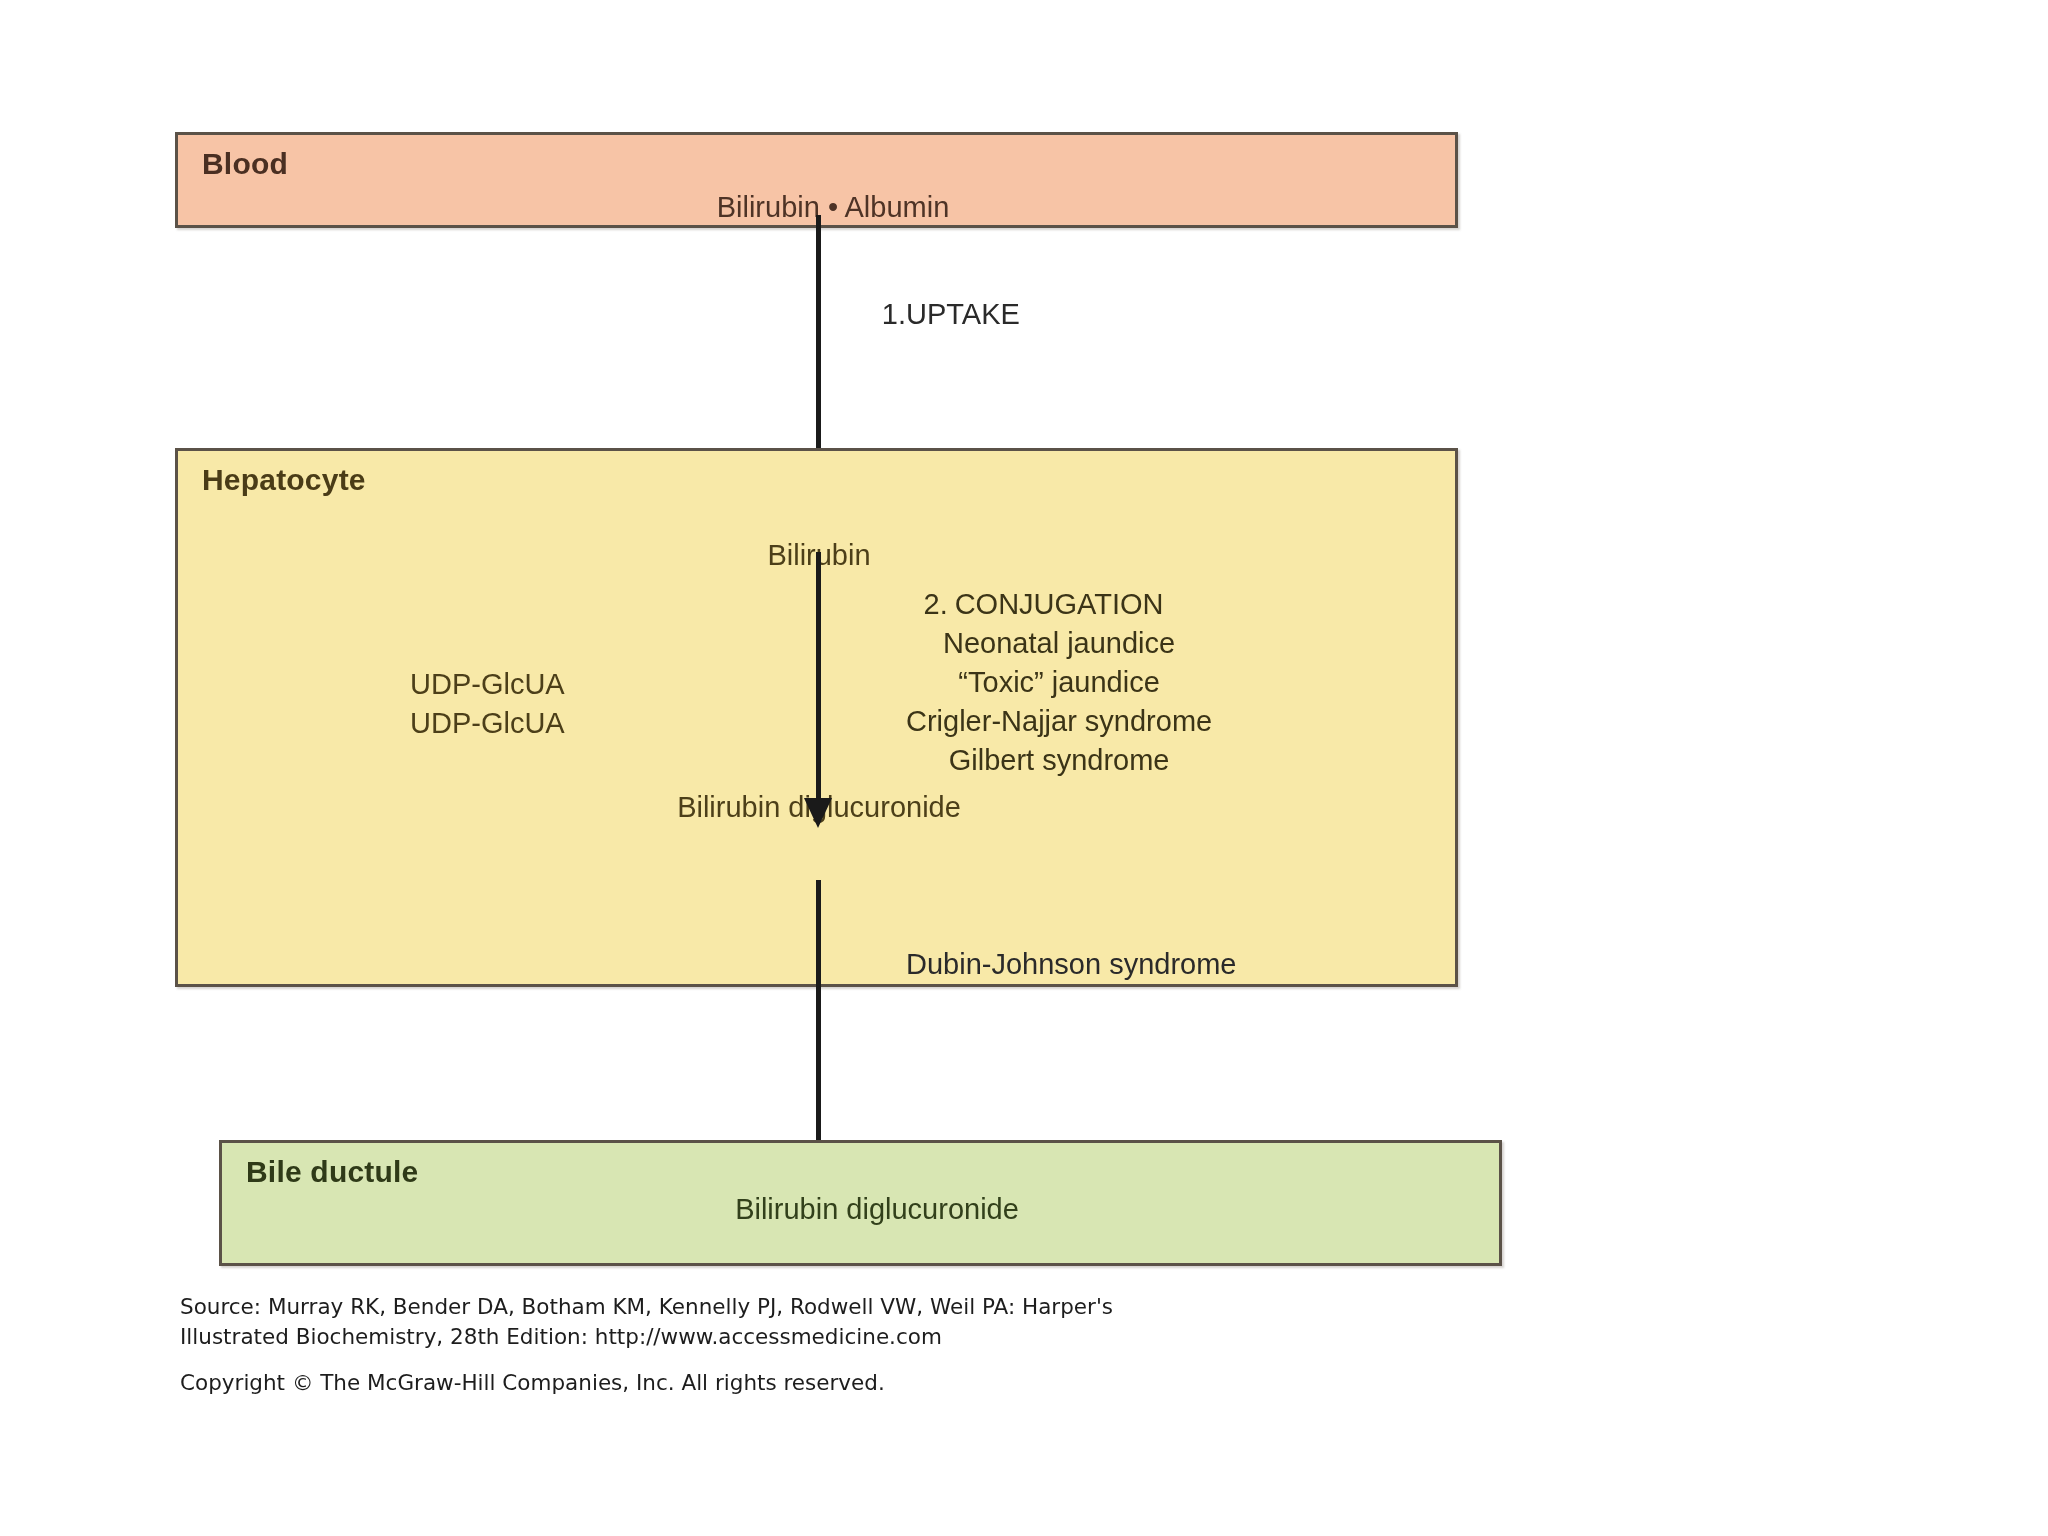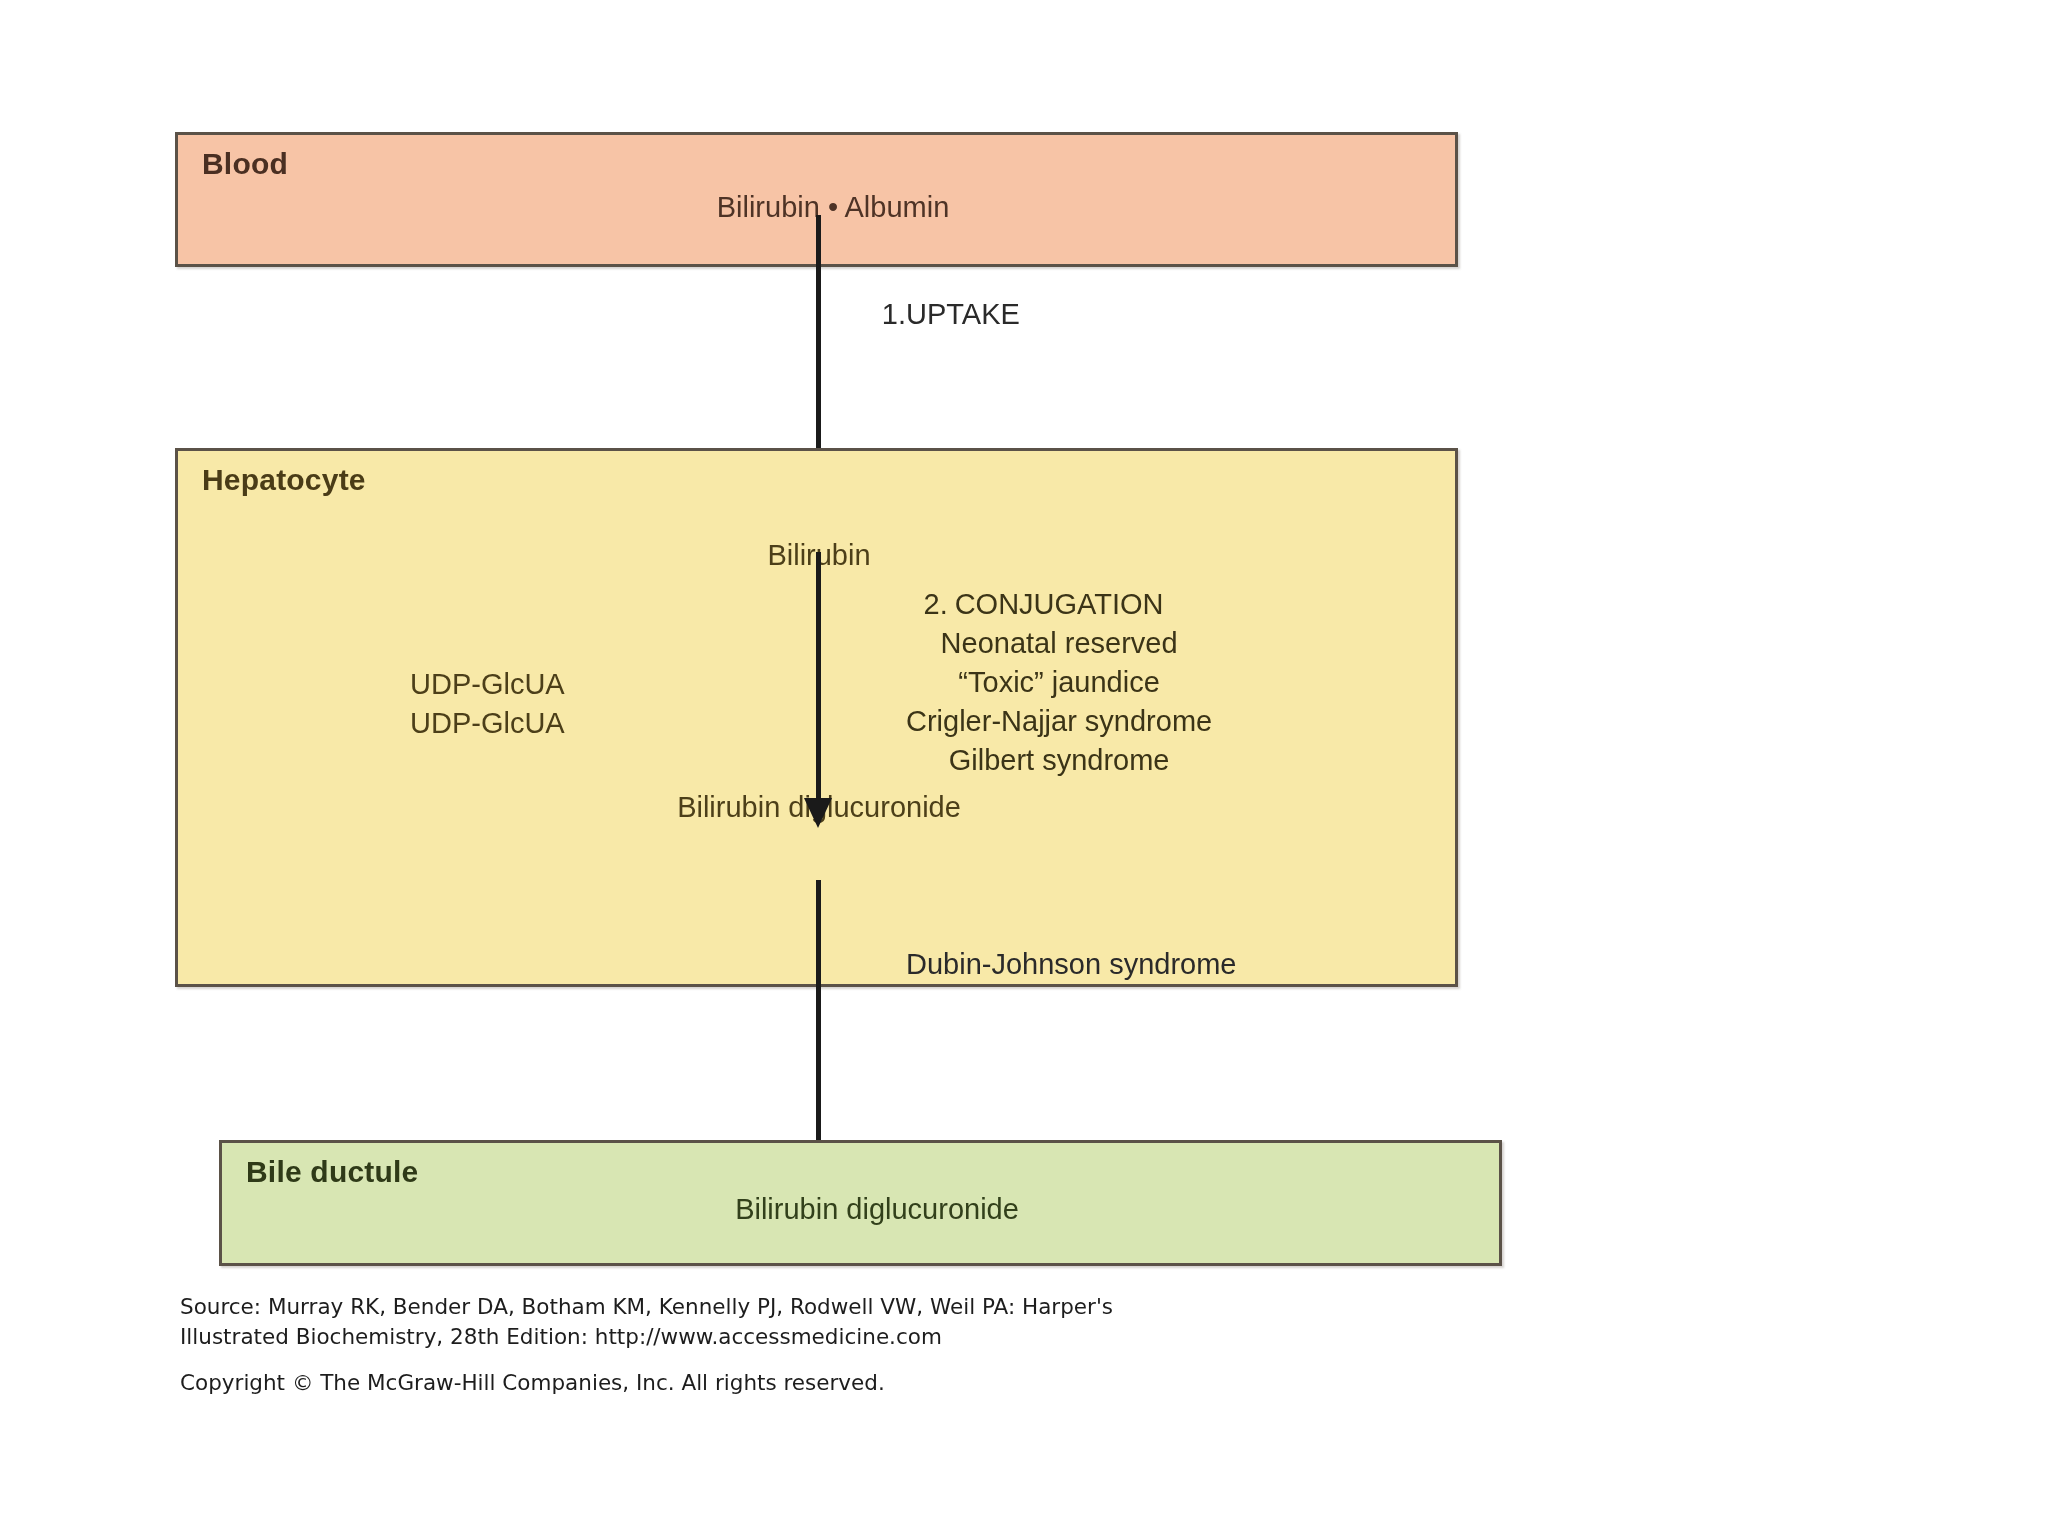--- a/index.html
+++ b/index.html
@@ -28,21 +28,21 @@
   .compartment {
     position: absolute;
     left: 175px;
     width: 1283px;
     box-sizing: border-box;
     border: 3px solid #5b5248;
     box-shadow: 2px 2px 2px rgba(120,110,100,0.30);
   }
   .comp-blood {
     top: 132px;
-    height: 135px;
+    height: 96px;
     background: #f7c4a6;
   }
   .comp-hepatocyte {
     top: 448px;
     height: 539px;
     background: #f8e9a8;
   }
   .comp-bile {
     top: 1140px;
     height: 126px;
@@ -213,21 +213,21 @@
   </div>
 
   <div class="arrow" id="arrow-conjugation">
     <div class="shaft"></div>
     <div class="head"></div>
   </div>
   <div class="step step-hep" id="step-conjugation">
     <span class="step-head">
       <span class="num">2.</span><span>CONJUGATION</span>
     </span>
-    <span class="step-sub">Neonatal reserved</span>
+    <span class="step-sub">Neonatal jaundice</span>
     <span class="step-sub">“Toxic” jaundice</span>
     <span class="step-sub">Crigler-Najjar syndrome</span>
     <span class="step-sub">Gilbert syndrome</span>
   </div>
 
   <div class="arrow" id="arrow-secretion">
     <div class="shaft"></div>
     <div class="head"></div>
   </div>
   <div class="step" id="step-secretion">

